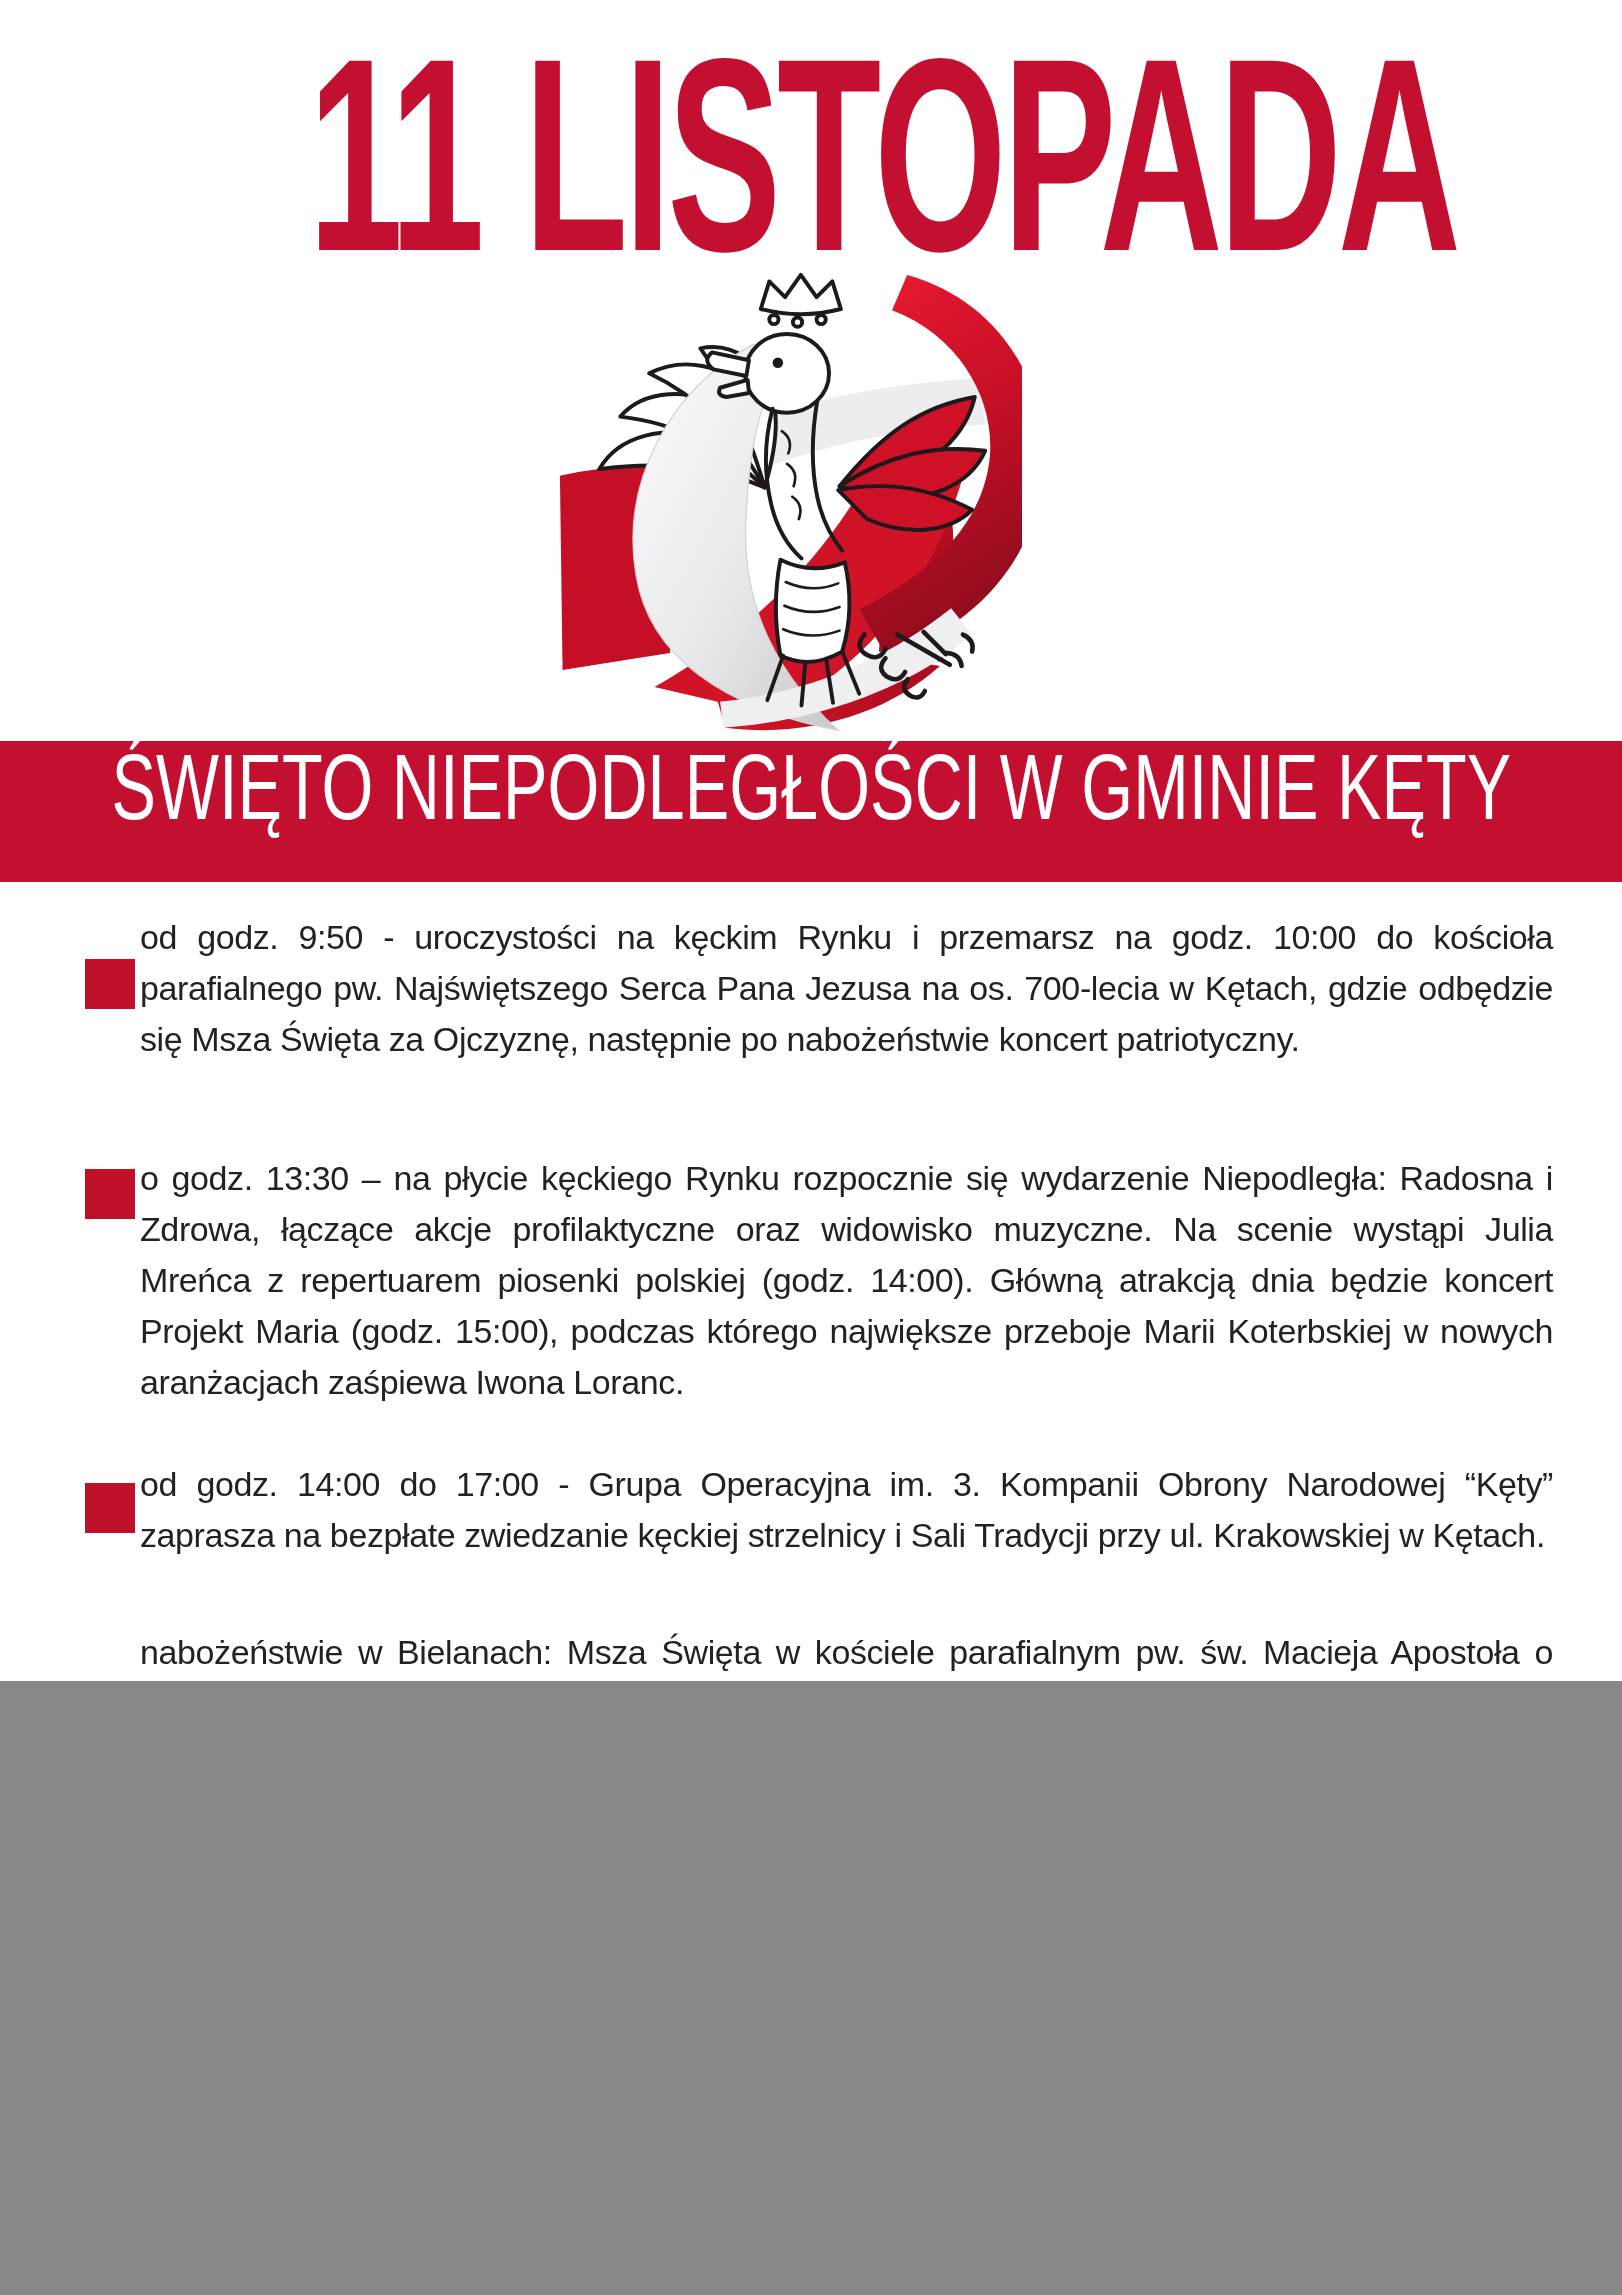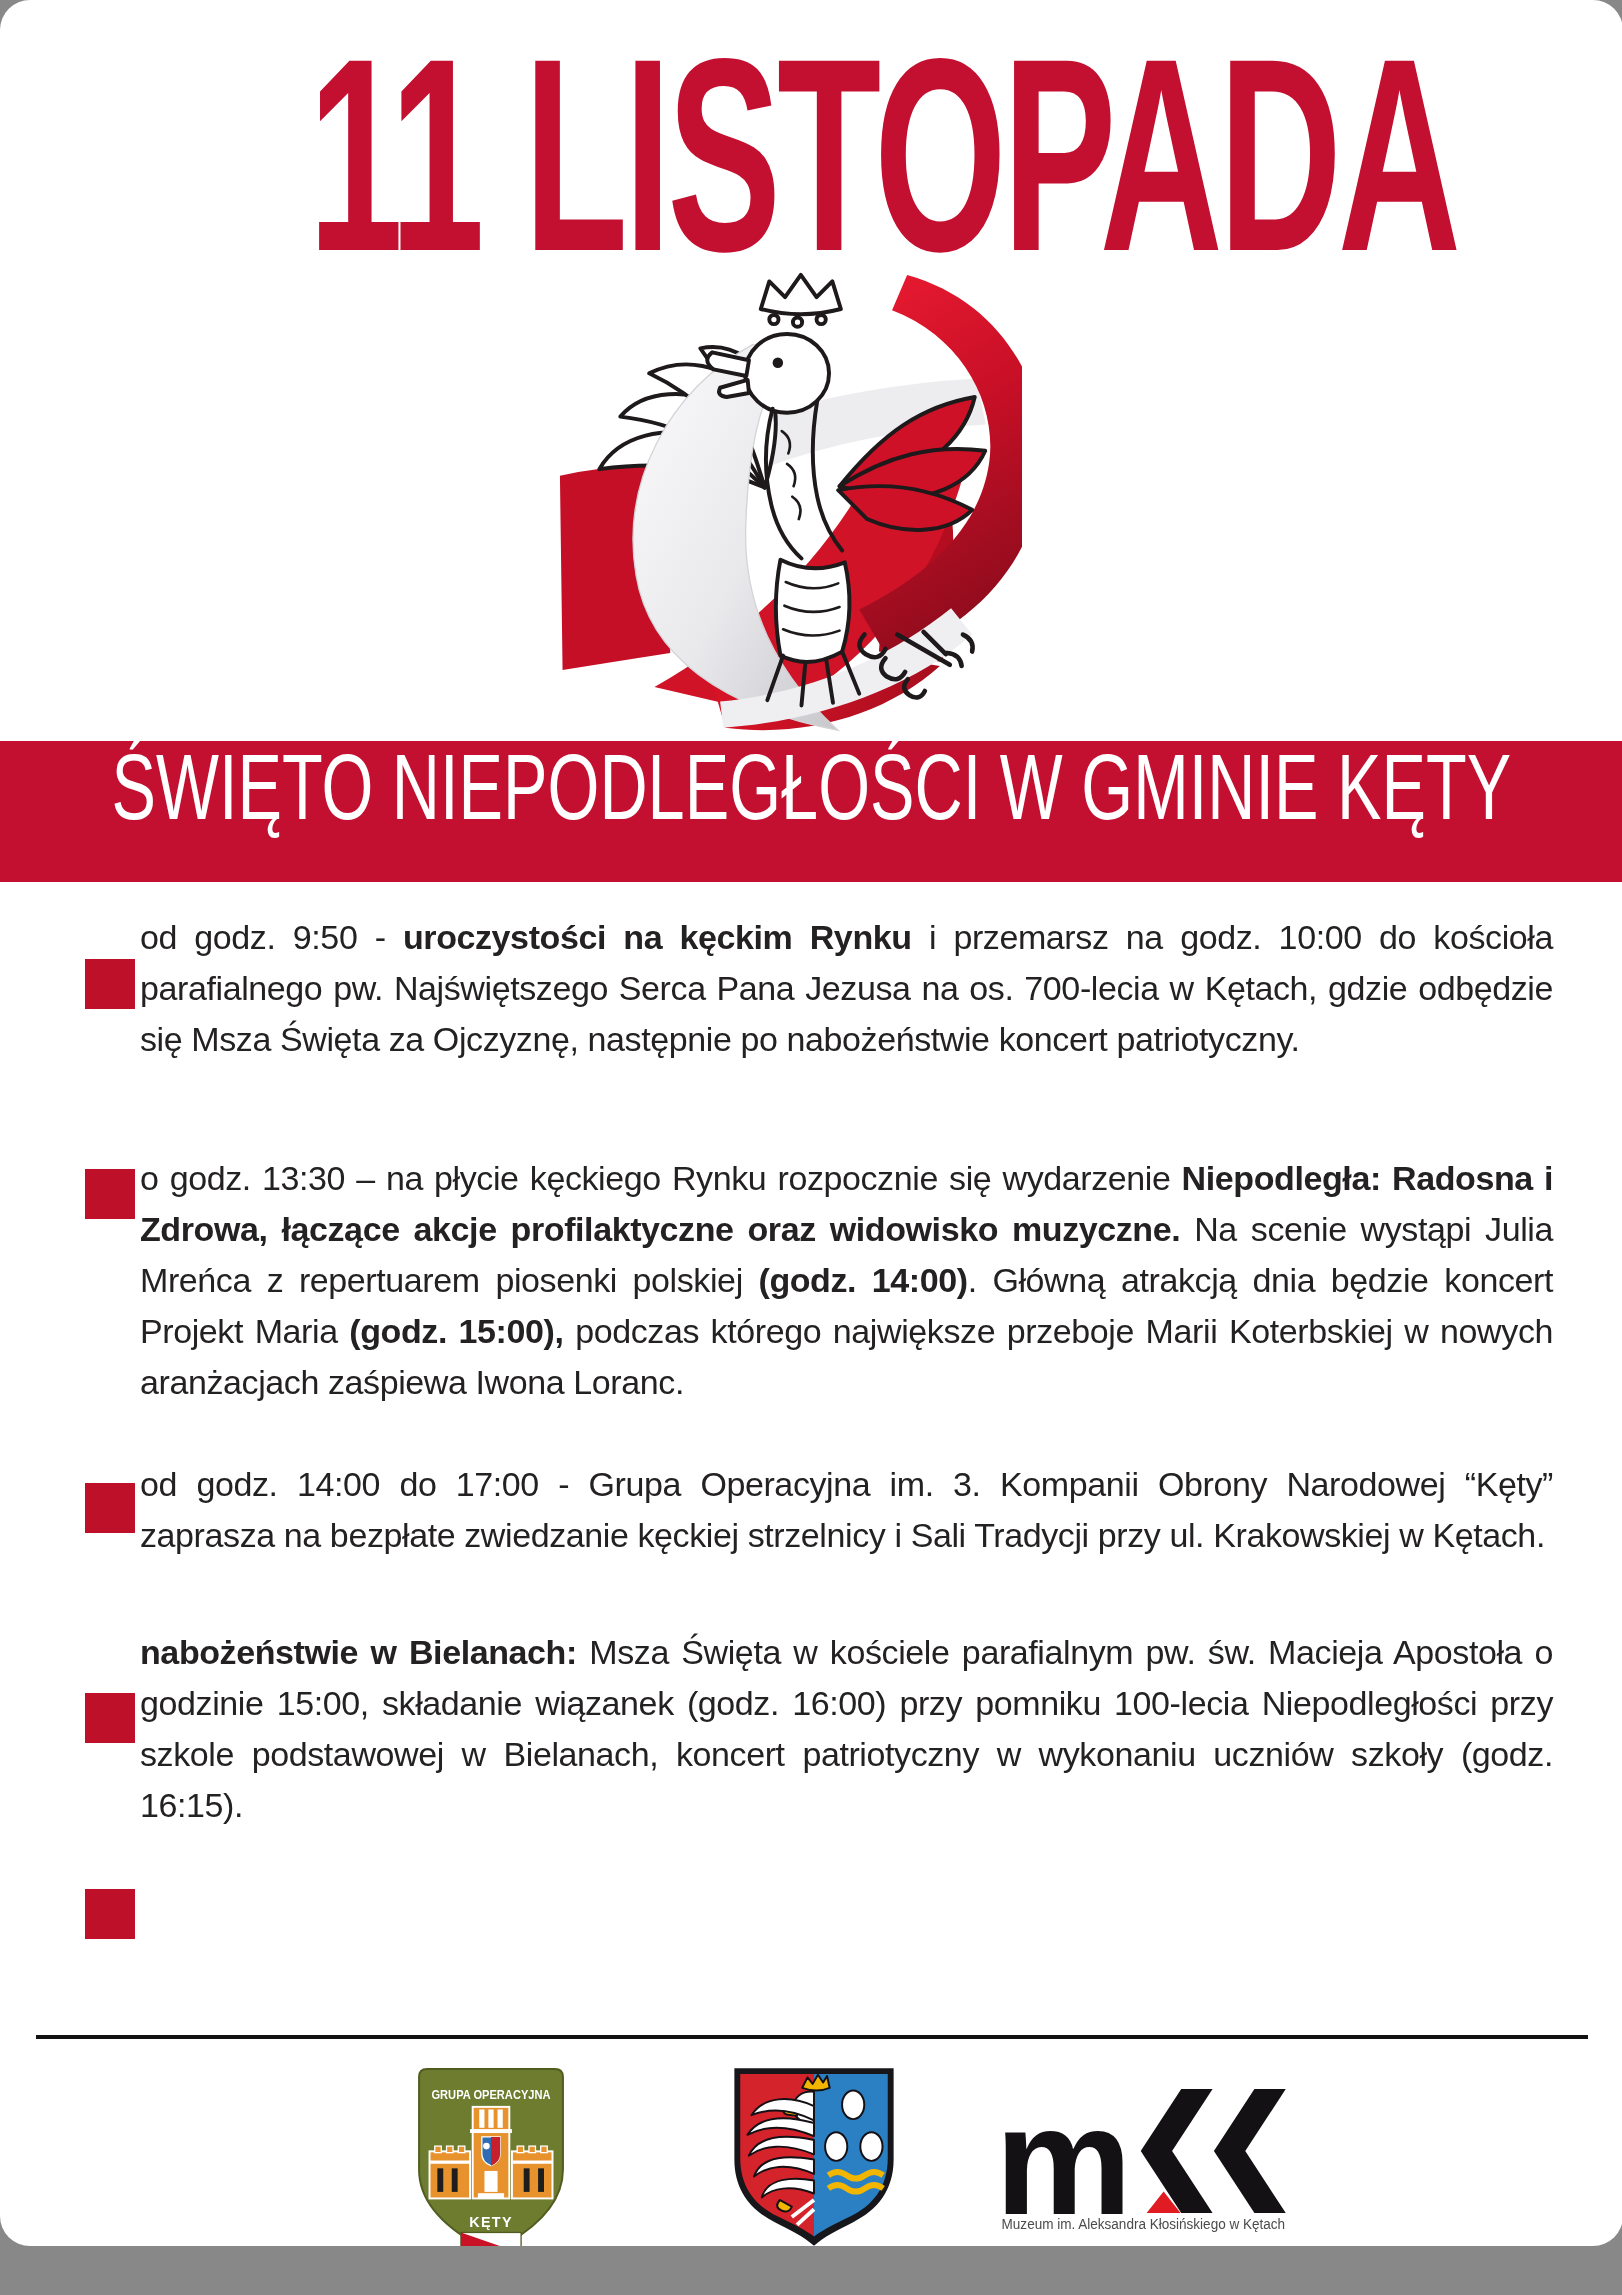--- a/index.html
+++ b/index.html
@@ -1,18 +1,18 @@
 <!DOCTYPE html>
 <html style="font-size:10.5px"><head>
 <meta charset="utf-8">
 <style>
   html,body{margin:0;padding:0;background:#888;}
   .page{
-    position:relative; width:1623px; height:2246px; background:#ffffff;
-    font-family:"Liberation Sans", sans-serif; overflow:hidden;border-radius:30px;
+    position:relative; width:1623px; height:1681px; background:#ffffff;
+    font-family:"Liberation Sans", sans-serif; overflow:hidden;
   }
   
   .title{
     position:absolute; top:17px; left:0; width:100%;
     text-align:center; white-space:nowrap;
     font-size:275px; line-height:275px; font-weight:bold;
     color:#c31031; letter-spacing:-6.5px;
     transform:scaleX(0.62); transform-origin:50% 0;
   }
   
@@ -26,21 +26,21 @@
     color:#ffffff; font-size:92px; line-height:92px; white-space:nowrap;
     transform:scaleX(0.725); transform-origin:50% 50%;
     padding-bottom:6.5px;
   }
   
   .sec{
     position:absolute; left:140px; width:1413px;
     font-size:34px; line-height:51px; letter-spacing:-0.4px;
     color:#242122; text-align:justify;
   }
-  .sec .bold{ font-weight:bold;margin-top:46px; }
+  .sec .bold{ font-weight:normal;margin-top:46px; }
   #sec-1{ top:912px; } #sec-2{ top:1153px; } #sec-3{ top:1459px; }
   #sec-4{ top:1627px; } #sec-5{ top:1862px; }
   .bullet{
     position:absolute; left:85px; width:50px; height:50px; background:#bf1029;
   }
   #bul-1{ top:959px; } #bul-2{ top:1169px; } #bul-3{ top:1483px; }
   #bul-4{ top:1693px; } #bul-5{ top:1889px; }
   
   .rule{ position:absolute; top:2035px; left:36px; width:1552px; height:3.9px; background:#121212; }
   .logo-grupa{ position:absolute; left:415px;  top:2065px; width:152px; height:191px; }

